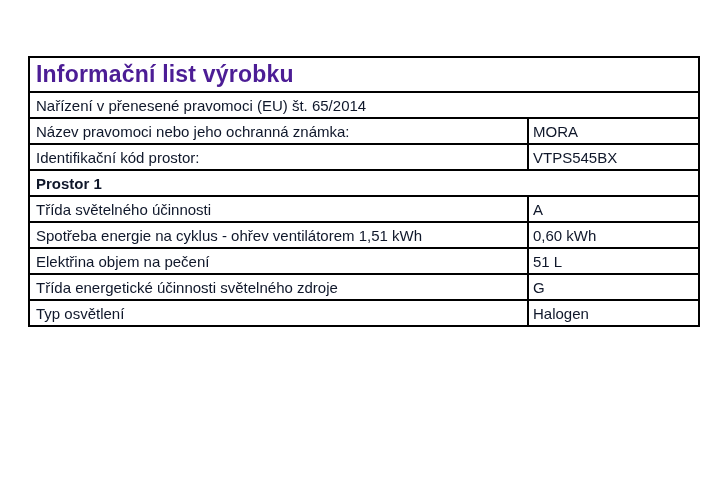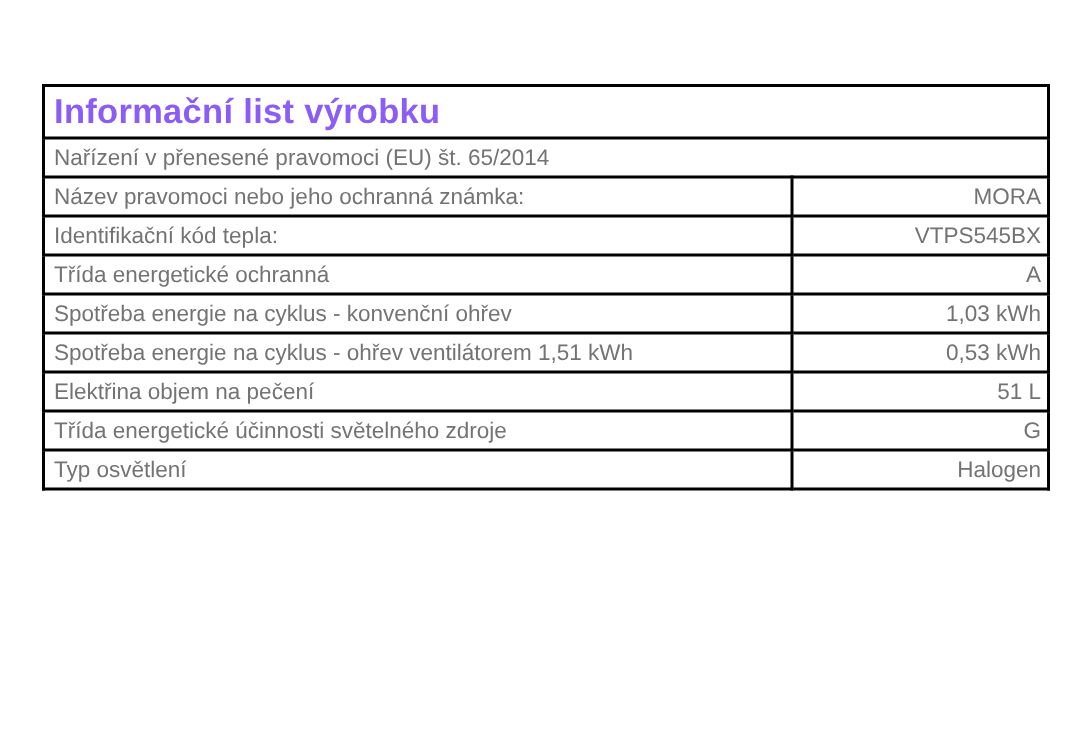--- a/index.html
+++ b/index.html
@@ -26,35 +26,35 @@
     vertical-align: middle;
     overflow: hidden;
     white-space: nowrap;
   }
   col.c1 { width: 499px; }
   col.c2 { width: 171px; }
   .title-cell {
     height: 33px;
     font-size: 23px;
     font-weight: bold;
-    color: #8b5cf6;
+    color: #4c1d95;
     padding: 0 6px;
     letter-spacing: 0.2px;
   }
   .data-row td {
     height: 24px;
     font-size: 15px;
-    color: #737373;
+    color: #0f172a;
   }
   .label-cell {
     text-align: left;
     padding: 0 6px;
   }
   .value-cell {
-    text-align: right;
+    text-align: left;
     padding: 0 4px;
   }
   .bold {
     font-weight: bold;
     color: #000000;
   }
 </style>
 </head>
 <body>
 
@@ -72,40 +72,39 @@
   <tr class="data-row">
     <td class="label-cell" colspan="2">Nařízení v přenesené pravomoci (EU) št. 65/2014</td>
   </tr>
 
   <tr class="data-row">
     <td class="label-cell">Název pravomoci nebo jeho ochranná známka:</td>
     <td class="value-cell">MORA</td>
   </tr>
 
   <tr class="data-row">
-    <td class="label-cell">Identifikační kód tepla:</td>
+    <td class="label-cell">Identifikační kód prostor:</td>
     <td class="value-cell">VTPS545BX</td>
   </tr>
 
 
+  <tr class="data-row">
+    <td class="label-cell bold" colspan="2">Prostor 1</td>
+  </tr>
 
 
   <tr class="data-row">
-    <td class="label-cell">Třída energetické ochranná</td>
+    <td class="label-cell">Třída světelného účinnosti</td>
     <td class="value-cell">A</td>
   </tr>
 
-  <tr class="data-row">
-    <td class="label-cell">Spotřeba energie na cyklus - konvenční ohřev</td>
-    <td class="value-cell">1,03 kWh</td>
-  </tr>
 
   <tr class="data-row">
     <td class="label-cell">Spotřeba energie na cyklus - ohřev ventilátorem 1,51 kWh</td>
-    <td class="value-cell">0,53 kWh</td>
+    <td class="value-cell">0,60 kWh</td>
   </tr>
 
 
   <tr class="data-row">
     <td class="label-cell">Elektřina objem na pečení</td>
     <td class="value-cell">51 L</td>
   </tr>
 
   <tr class="data-row">
     <td class="label-cell">Třída energetické účinnosti světelného zdroje</td>

